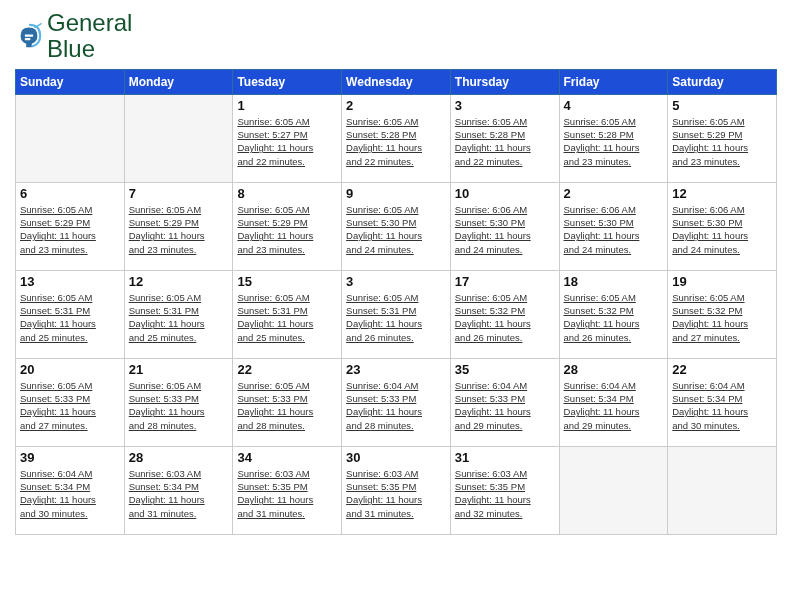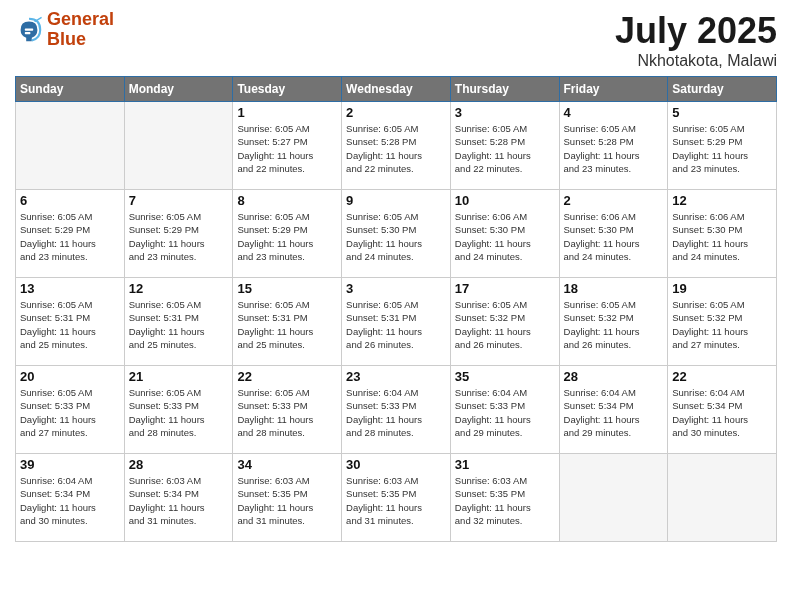--- a/index.html
+++ b/index.html
@@ -19,23 +19,23 @@
       justify-content: space-between;
       align-items: flex-start;
       margin-bottom: 6px;
     }
     .logo {
       display: flex;
       align-items: center;
       gap: 4px;
     }
     .logo-text {
-      font-size: 18px;
-      font-weight: bold;
-      color: #c2410c;
+      font-size: 24px;
+      font-weight: normal;
+      color: #14532d;
       line-height: 1.1;
     }
     .logo-icon {
       width: 28px;
       height: 28px;
     }
     .title-block {
       text-align: right;
     }
     .title-month {
@@ -46,21 +46,21 @@
     .title-location {
       font-size: 16px;
       color: #333;
     }
     .calendar {
       width: 100%;
       border-collapse: collapse;
       table-layout: fixed;
     }
     .calendar th {
-      background: #737373;
+      background: #1d4ed8;
       color: #fff;
       font-size: 12px;
       font-weight: bold;
       padding: 5px 4px;
       text-align: left;
       border: 1px solid #2e6da4;
     }
     .calendar td {
       border: 1px solid #ccc;
       vertical-align: top;
@@ -77,44 +77,41 @@
       font-size: 13px;
       font-weight: bold;
       color: #111;
       display: block;
       margin-bottom: 2px;
     }
     .day-info {
       font-size: 9.5px;
       line-height: 1.4;
       color: #333;
+      text-decoration: underline;
     }
   </style>
 </head>
 <body>
 
 <div class="container">
   <div class="header-row">
     <div class="logo">
       <svg class="logo-icon" viewBox="0 0 40 40">
         <path d="M8 20 Q8 8 20 8 Q32 8 32 20 Q32 28 24 31 L24 36 L16 36 L16 31 Q8 28 8 20Z" fill="#2e6da4"></path>
         <path d="M20 4 Q36 4 36 20 Q36 32 24 35" fill="none" stroke="#5bb5e8" stroke-width="3"></path>
         <path d="M28 8 L38 2" fill="none" stroke="#5bb5e8" stroke-width="2"></path>
         <rect x="14" y="18" width="12" height="3" fill="white" rx="1"></rect>
         <rect x="14" y="23" width="8" height="3" fill="white" rx="1"></rect>
       </svg>
       <div class="logo-text">
         <div>General</div>
         <div>Blue</div>
       </div>
     </div>
-    <div class="title-block">
-      <div class="title-month">July 2025</div>
-      <div class="title-location">Nkhotakota, Malawi</div>
-    </div>
   </div>
 
   <table class="calendar">
     <thead>
       <tr>
         <th>Sunday</th>
         <th>Monday</th>
         <th>Tuesday</th>
         <th>Wednesday</th>
         <th>Thursday</th>

